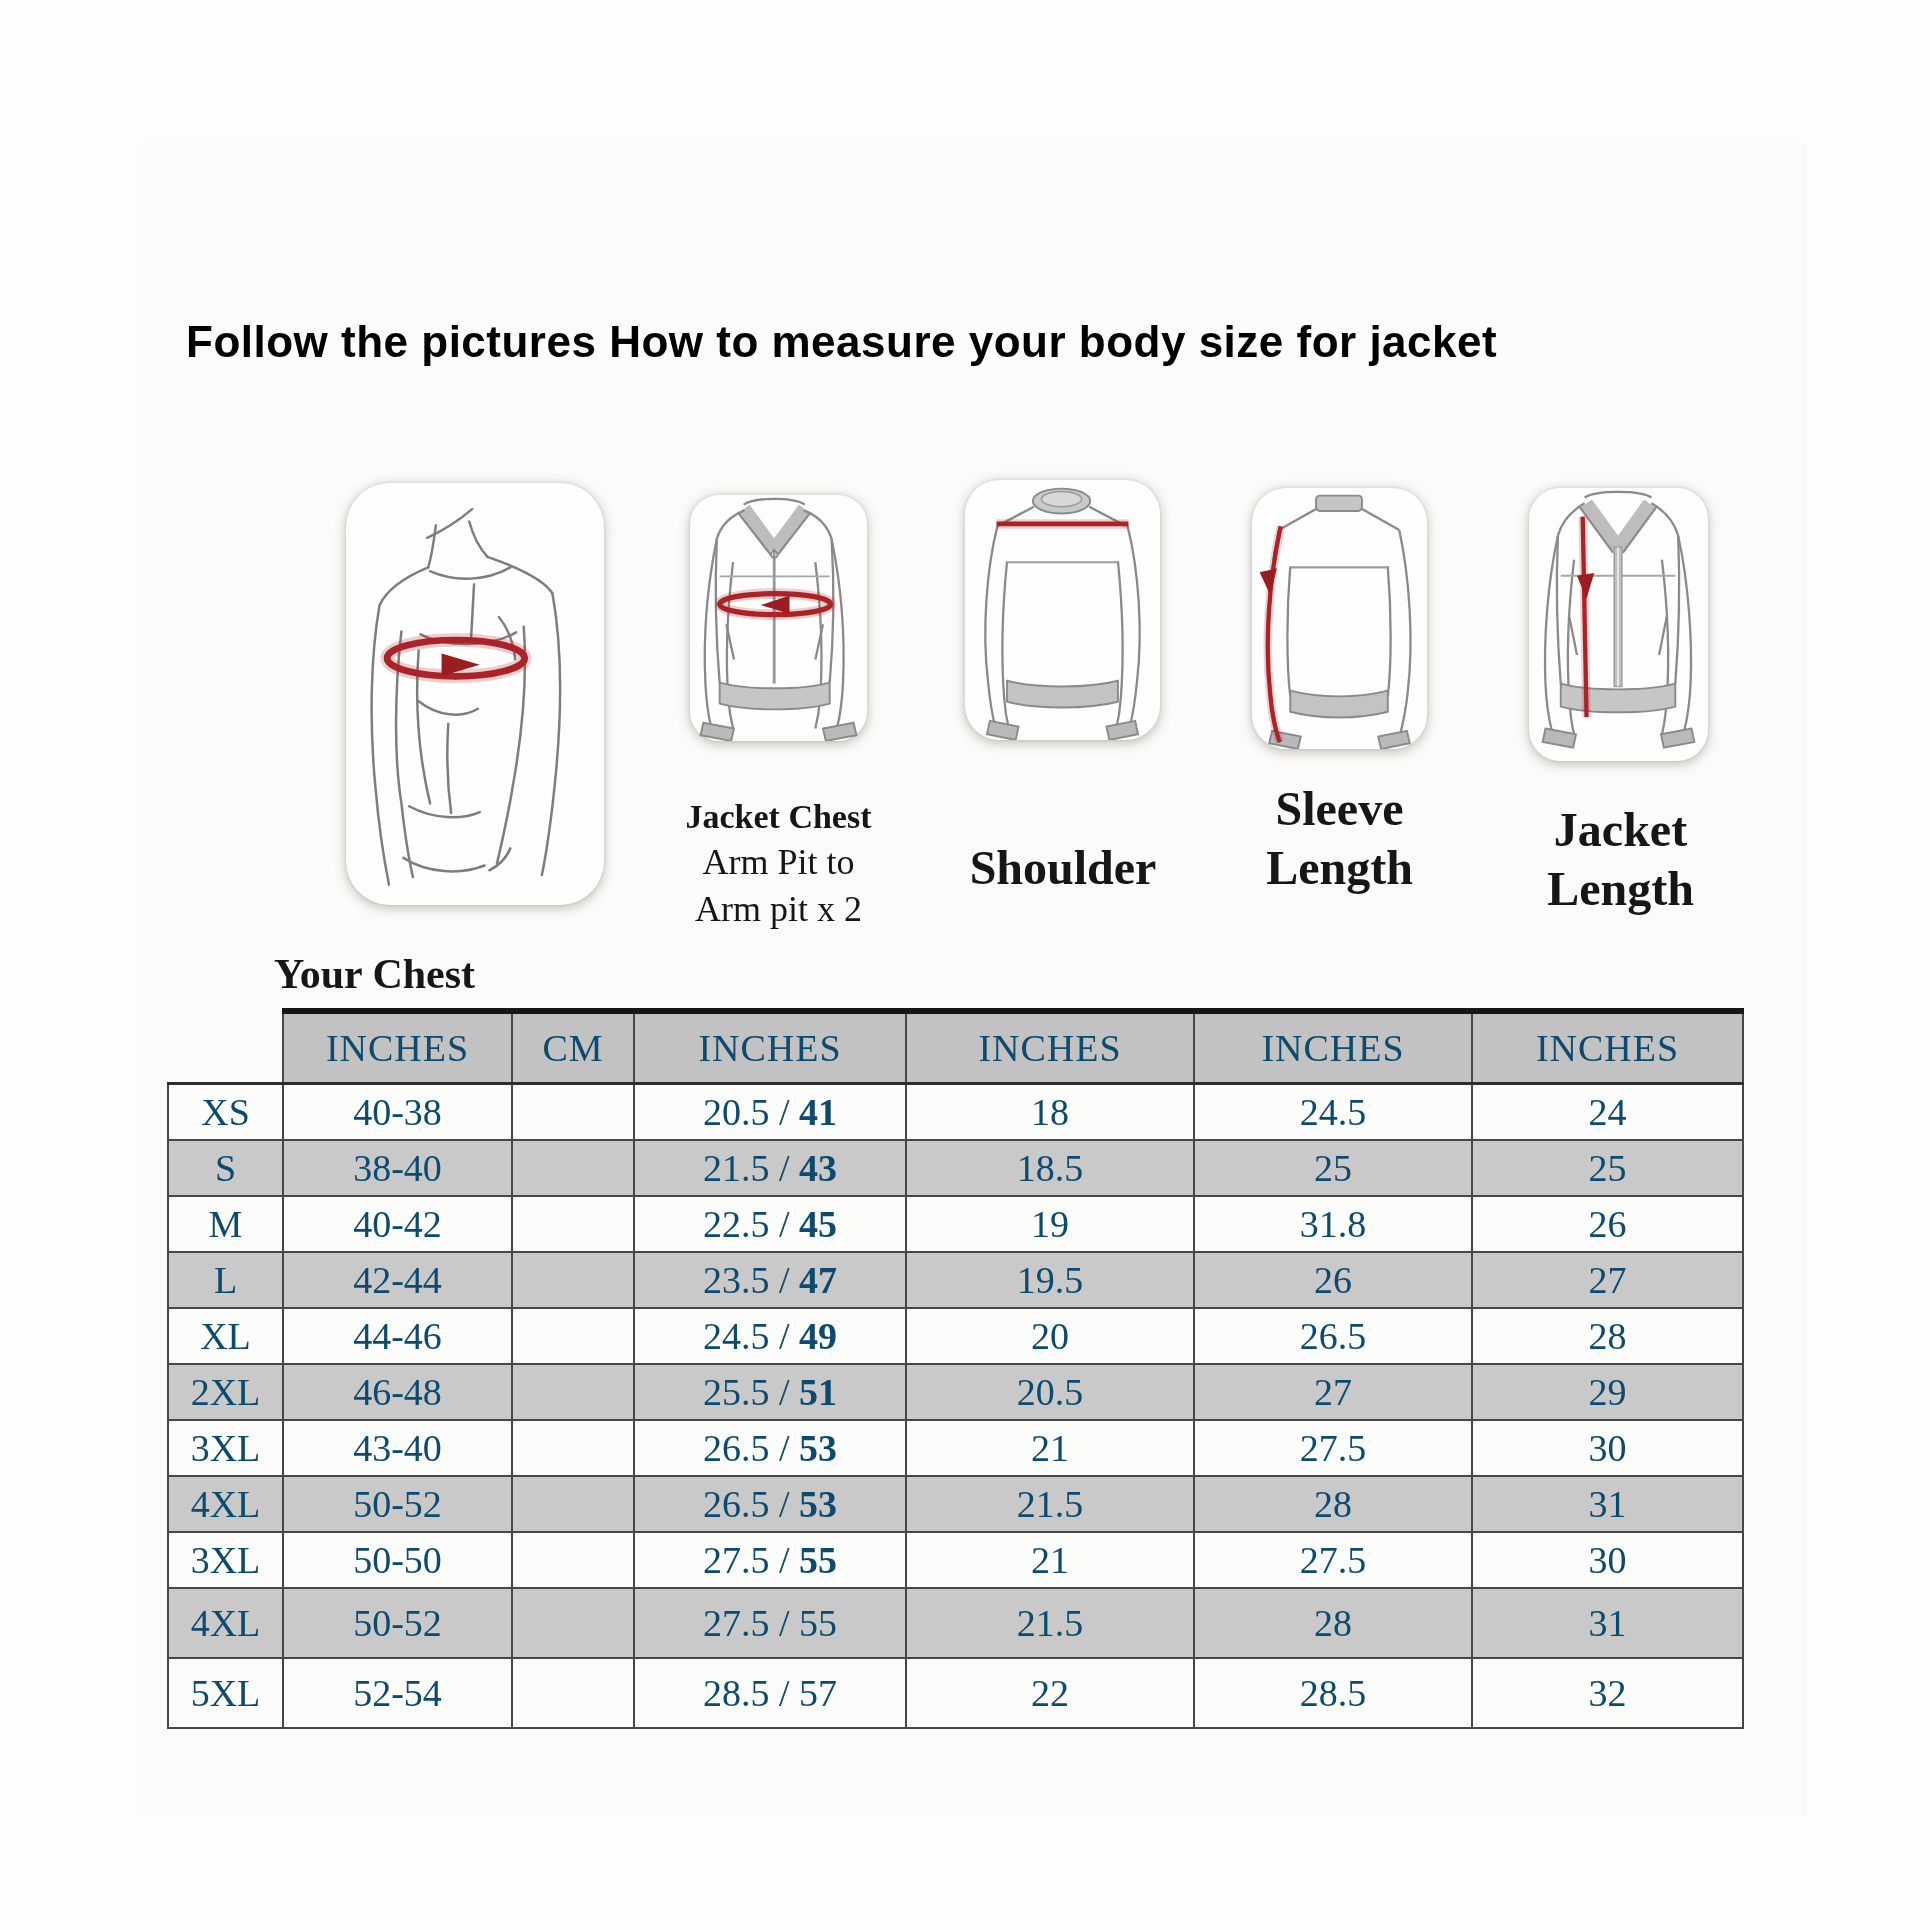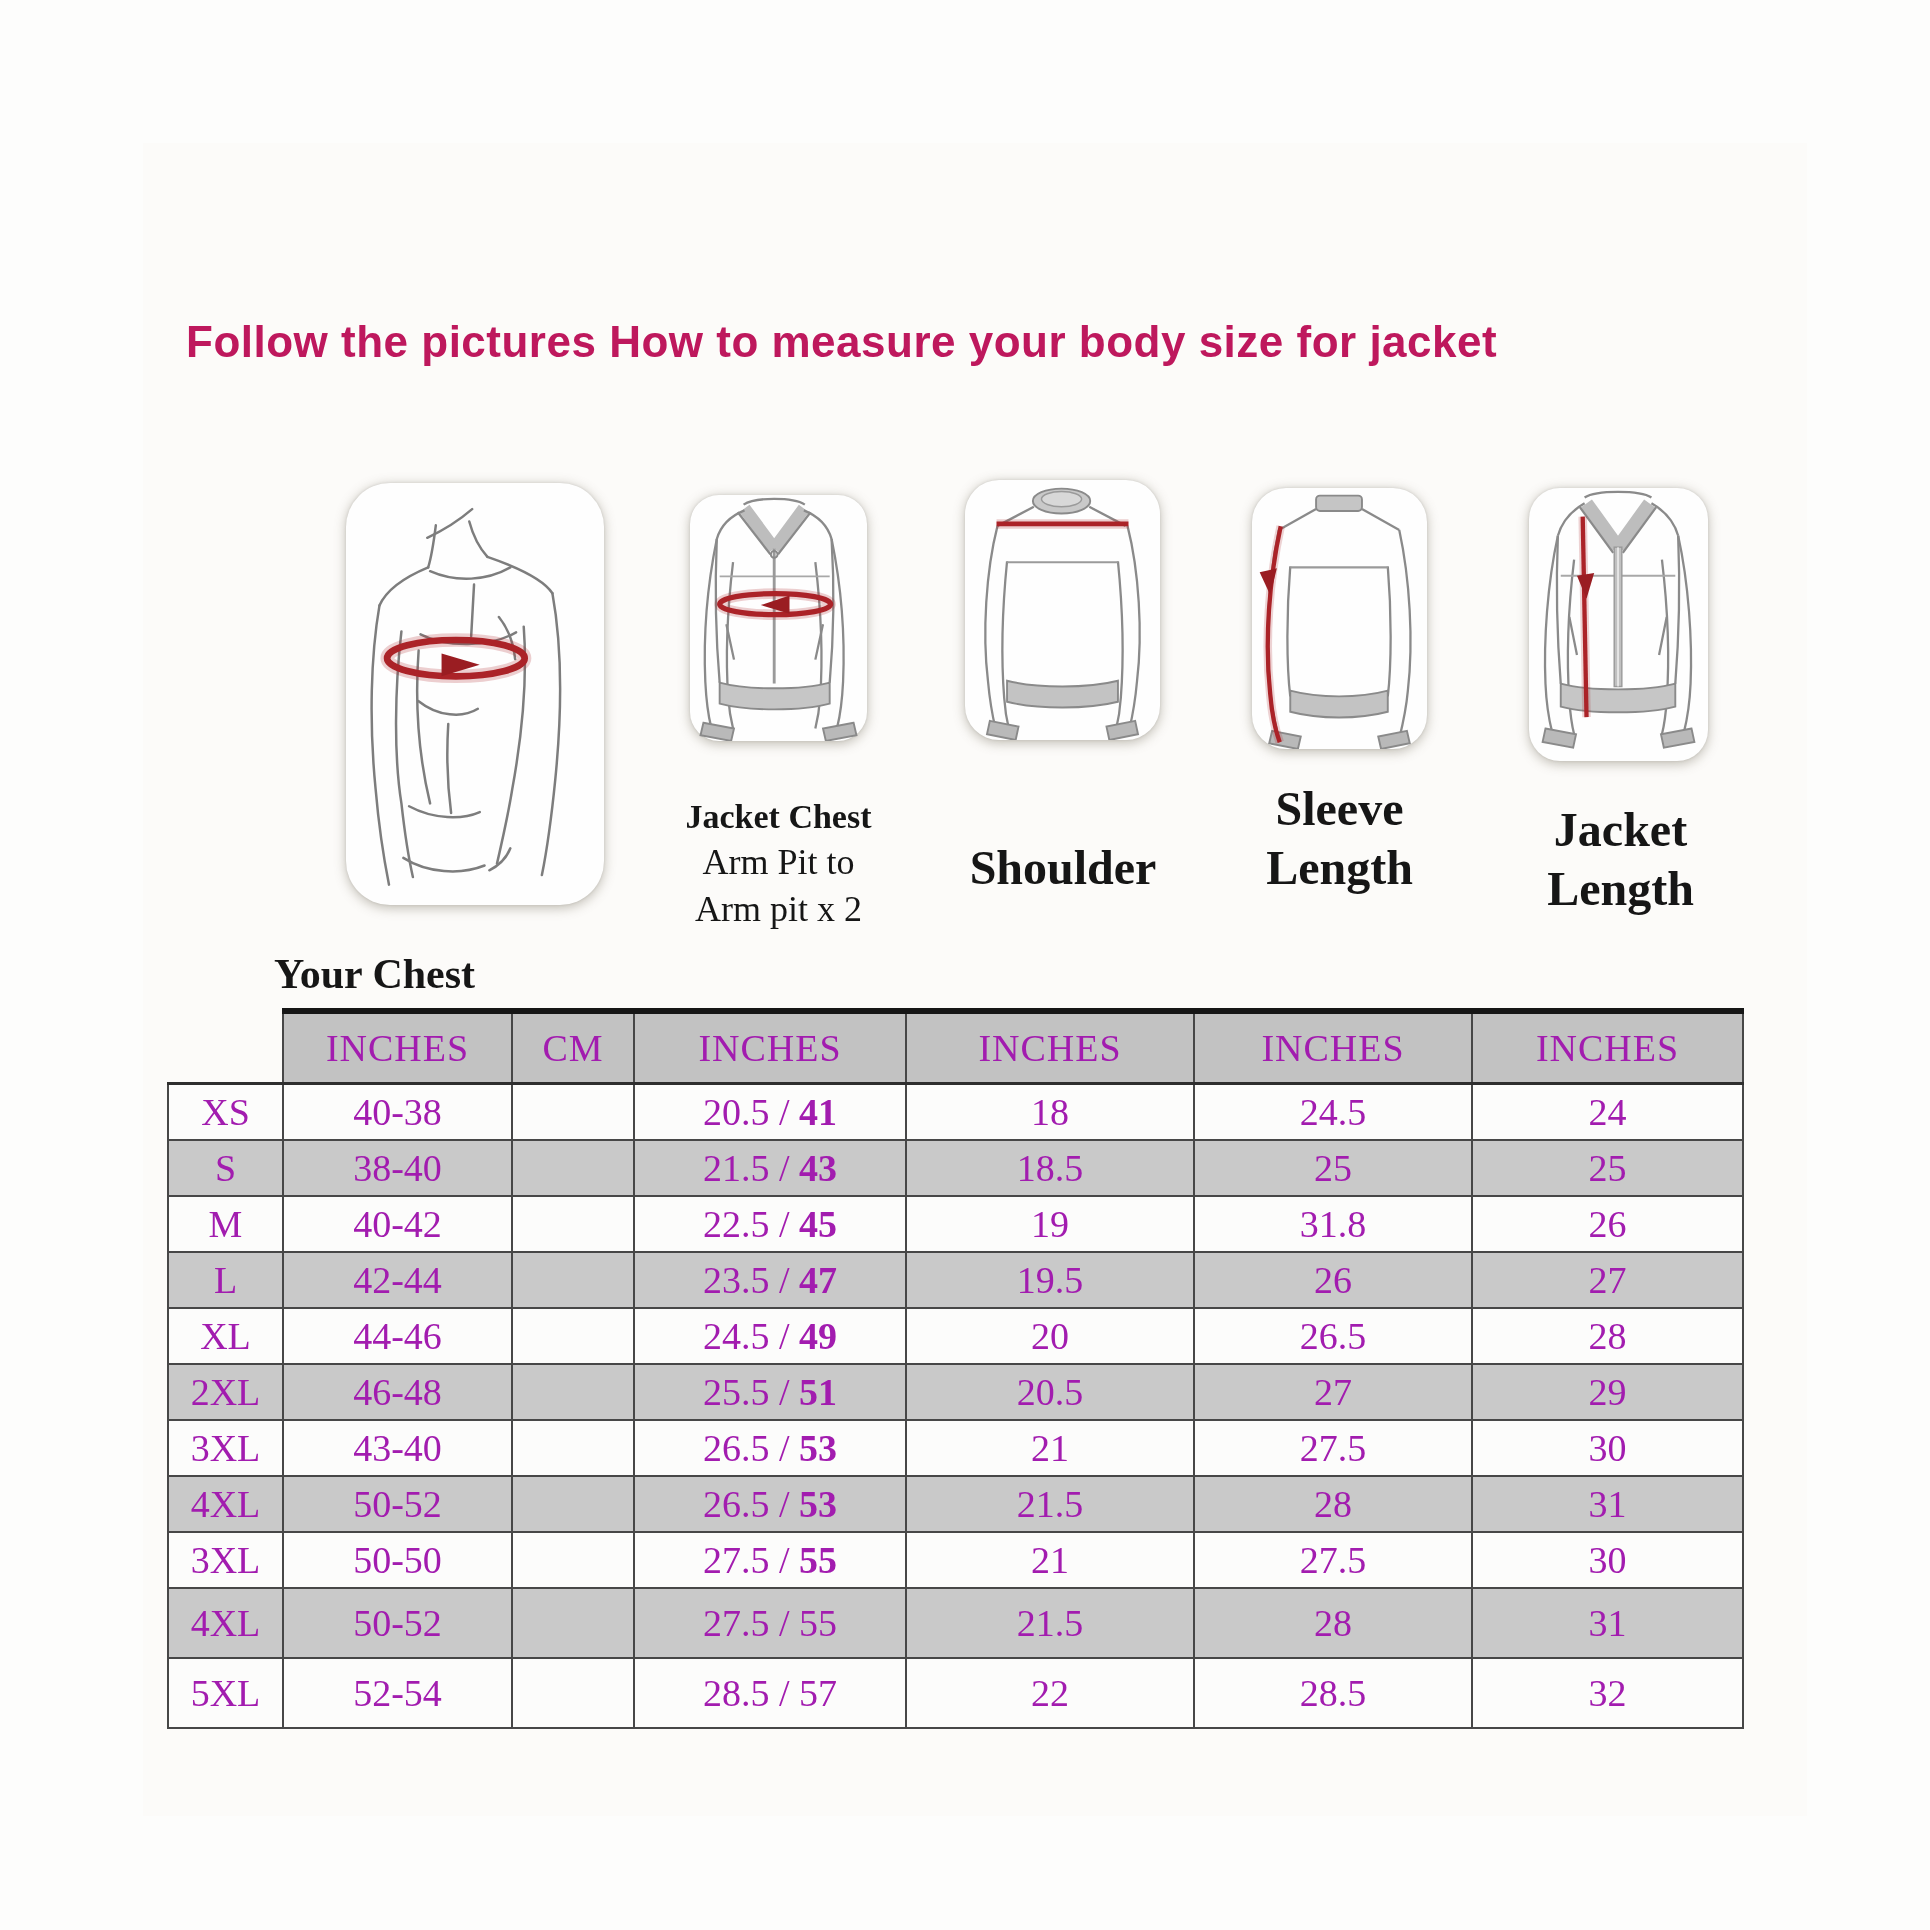--- a/index.html
+++ b/index.html
@@ -1,41 +1,41 @@
 <!DOCTYPE html>
 <html><head>
 <meta charset="utf-8">
 <style>
   html,body{margin:0;padding:0;background:#ffffff;}
   .page{position:relative;width:1931px;height:1931px;background:#fdfdfc;overflow:hidden;
         font-family:"Liberation Serif", serif;color:#161616;}
   .scan{position:absolute;left:143px;top:143px;right:124px;bottom:115px;background:#fcfbf9;}
   .title{position:absolute;left:186px;top:317px;font-family:"Liberation Sans",sans-serif;
-         font-weight:bold;font-size:44px;letter-spacing:0.5px;color:#be185d;}
+         font-weight:bold;font-size:44px;letter-spacing:0.5px;color:#000000;}
   
   .panel{position:absolute;background:#fefefe;border-radius:32.5px;
          box-shadow:0 2.9px 11.5px rgba(120,112,95,.45), 0 0 2.9px rgba(0,0,0,.12);}
   .panel svg{position:absolute;left:0;top:0;width:100%;height:100%;}
   #p-torso{left:346px;top:483px;width:258px;height:422px;border-radius:44px;}
   #p-chest{left:690px;top:495px;width:177px;height:246px;border-radius:29px;}
   #p-shoulder{left:965px;top:480px;width:195px;height:260px;border-radius:34px;}
   #p-sleeve{left:1252px;top:488px;width:175px;height:261px;border-radius:34px;}
   #p-length{left:1529px;top:488px;width:179px;height:273px;border-radius:31px;}
   
   .cap{position:absolute;text-align:center;line-height:1.3;}
   .cap .b1{font-weight:bold;font-size:34px;display:block;}
   .cap .r2{font-size:36px;display:block;}
   #cap-chest{left:621px;top:795px;width:315px;}
   #cap-shoulder{left:954px;top:837px;width:218px;font-weight:bold;font-size:48px;}
   #cap-sleeve{left:1227px;top:780px;width:225px;font-weight:bold;font-size:48px;line-height:1.22;}
   #cap-length{left:1506px;top:801px;width:229px;font-weight:bold;font-size:48px;line-height:1.22;}
   #your-chest{position:absolute;left:274px;top:950px;font-weight:bold;font-size:42px;}
   
   table.size{position:absolute;left:167px;top:1008px;border-collapse:collapse;table-layout:fixed;
-             font-size:38px;color:#a21caf;}
+             font-size:38px;color:#0c4a6e;}
   table.size td,table.size th{border:2.9px solid #474747;text-align:center;vertical-align:middle;
              padding:0;font-weight:normal;background:#fcfcfb;overflow:hidden;}
   table.size th{height:68px;background:#c2c2c2;border-top:6.7px solid #161616;
              border-bottom:3.8px solid #2e2e2e;letter-spacing:1px;}
   table.size th.blank{background:transparent;border:none;border-bottom:3.8px solid #2e2e2e;}
   table.size td{height:54px;}
   tr.g td{background:#c9c9c9;}
   tr.tall td{height:68px;}
   td.sz{font-weight:normal;}
   .b{font-weight:bold;}

